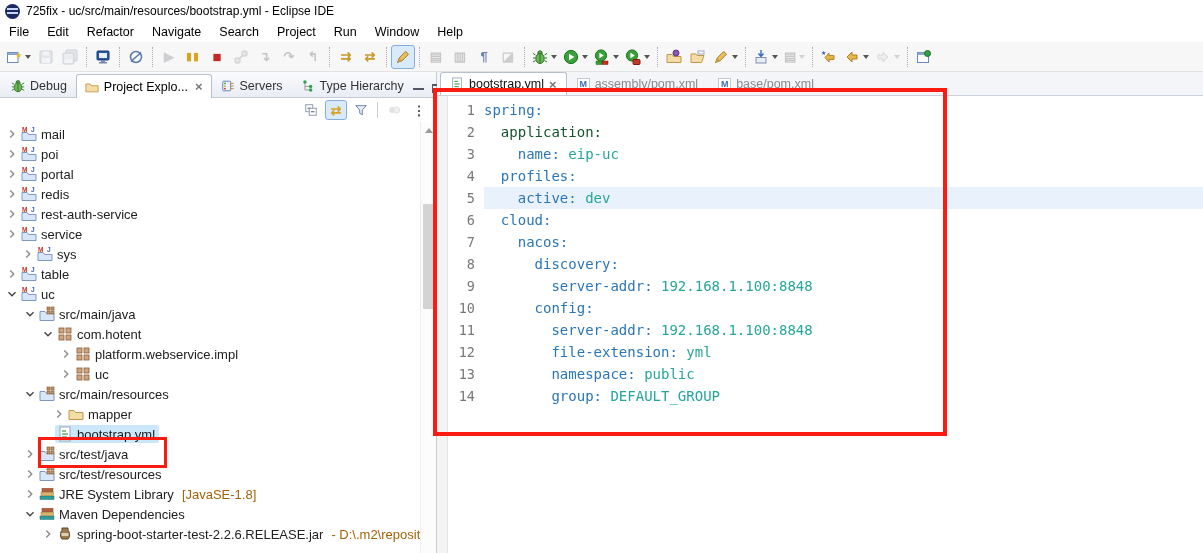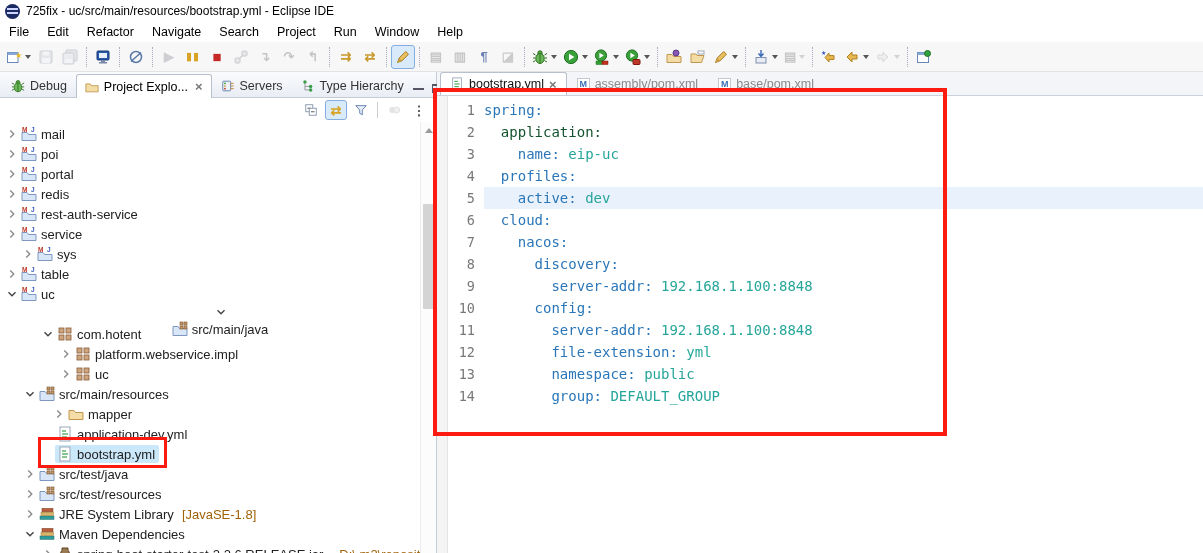--- a/index.html
+++ b/index.html
@@ -638,21 +638,21 @@
                   <use href="#s-chev-d"></use>
                 </svg>
               </span>
               <span class="rowline">
                 <svg class="ic">
                   <use href="#s-mvn"></use>
                 </svg>
                 <span class="tlabel">uc</span>
               </span>
             </div>
-            <div class="trow" style="padding-left: 22px; flex-direction: column;">
+            <div class="trow" style="padding-left: 22px;">
               <span class="chev">
                 <svg class="ic14">
                   <use href="#s-chev-d"></use>
                 </svg>
               </span>
               <span class="rowline">
                 <svg class="ic">
                   <use href="#s-srcf"></use>
                 </svg>
                 <span class="tlabel">src/main/java</span>
@@ -714,29 +714,20 @@
               <span class="chev">
                 <svg class="ic14">
                   <use href="#s-chev-r"></use>
                 </svg>
               </span>
               <span class="rowline">
                 <svg class="ic">
                   <use href="#s-folder"></use>
                 </svg>
                 <span class="tlabel">mapper</span>
-              </span>
-            </div>
-            <div class="trow" style="padding-left: 40px;">
-              <span class="chev"></span>
-              <span class="rowline">
-                <svg class="ic">
-                  <use href="#s-yml"></use>
-                </svg>
-                <span class="tlabel">application-dev.yml</span>
               </span>
             </div>
             <div class="trow" style="padding-left: 40px;">
               <span class="chev"></span>
               <span class="rowline selected" style="background: rgb(203, 232, 250);">
                 <svg class="ic">
                   <use href="#s-yml"></use>
                 </svg>
                 <span class="tlabel">bootstrap.yml</span>
               </span>

